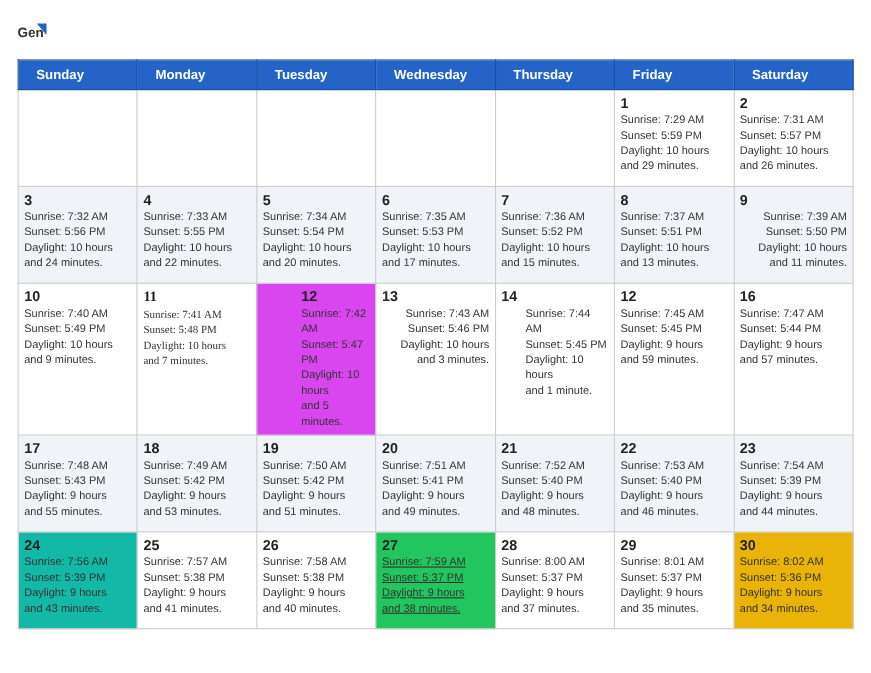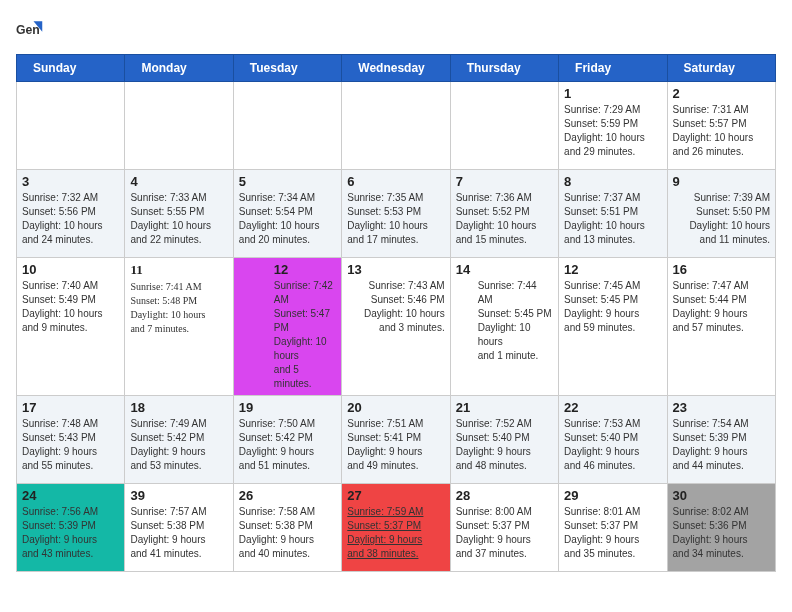--- a/index.html
+++ b/index.html
@@ -290,55 +290,55 @@
       </tr>
       <tr>
         <td style="background: #14b8a6;">
           <span class="day-number">24</span>
           <div class="day-info" style="white-space: pre-line;">Sunrise: 7:56 AM
 Sunset: 5:39 PM
 Daylight: 9 hours
 and 43 minutes.</div>
         </td>
         <td style="background: rgb(255, 255, 255);">
-          <span class="day-number">39</span>
+          <span class="day-number">25</span>
           <div class="day-info" style="white-space: pre-line;">Sunrise: 7:57 AM
 Sunset: 5:38 PM
 Daylight: 9 hours
 and 41 minutes.</div>
         </td>
         <td style="background: rgb(255, 255, 255);">
           <span class="day-number">26</span>
           <div class="day-info" style="white-space: pre-line;">Sunrise: 7:58 AM
 Sunset: 5:38 PM
 Daylight: 9 hours
 and 40 minutes.</div>
         </td>
-        <td style="background: #ef4444;">
+        <td style="background: #22c55e;">
           <span class="day-number">27</span>
           <div class="day-info" style="white-space: pre-line; text-decoration: underline;">Sunrise: 7:59 AM
 Sunset: 5:37 PM
 Daylight: 9 hours
 and 38 minutes.</div>
         </td>
         <td style="background: rgb(255, 255, 255);">
           <span class="day-number">28</span>
           <div class="day-info" style="white-space: pre-line;">Sunrise: 8:00 AM
 Sunset: 5:37 PM
 Daylight: 9 hours
 and 37 minutes.</div>
         </td>
         <td style="background: rgb(255, 255, 255);">
           <span class="day-number">29</span>
           <div class="day-info" style="white-space: pre-line;">Sunrise: 8:01 AM
 Sunset: 5:37 PM
 Daylight: 9 hours
 and 35 minutes.</div>
         </td>
-        <td style="background: #a3a3a3;">
+        <td style="background: #eab308;">
           <span class="day-number">30</span>
           <div class="day-info" style="white-space: pre-line;">Sunrise: 8:02 AM
 Sunset: 5:36 PM
 Daylight: 9 hours
 and 34 minutes.</div>
         </td>
       </tr>
     </tbody>
 </table>
 

